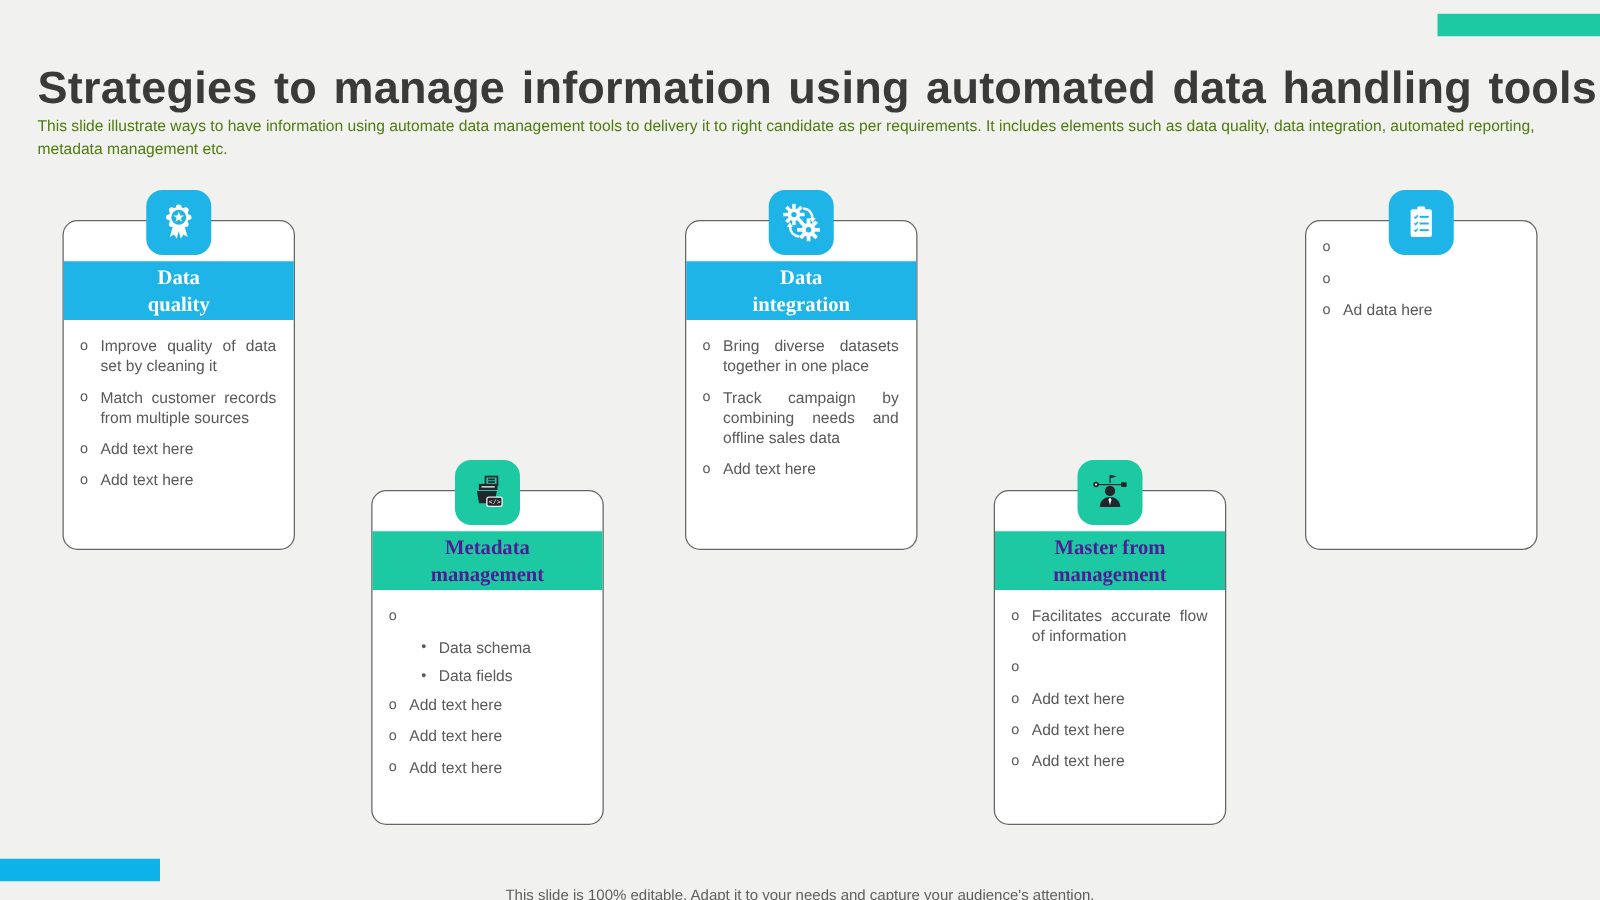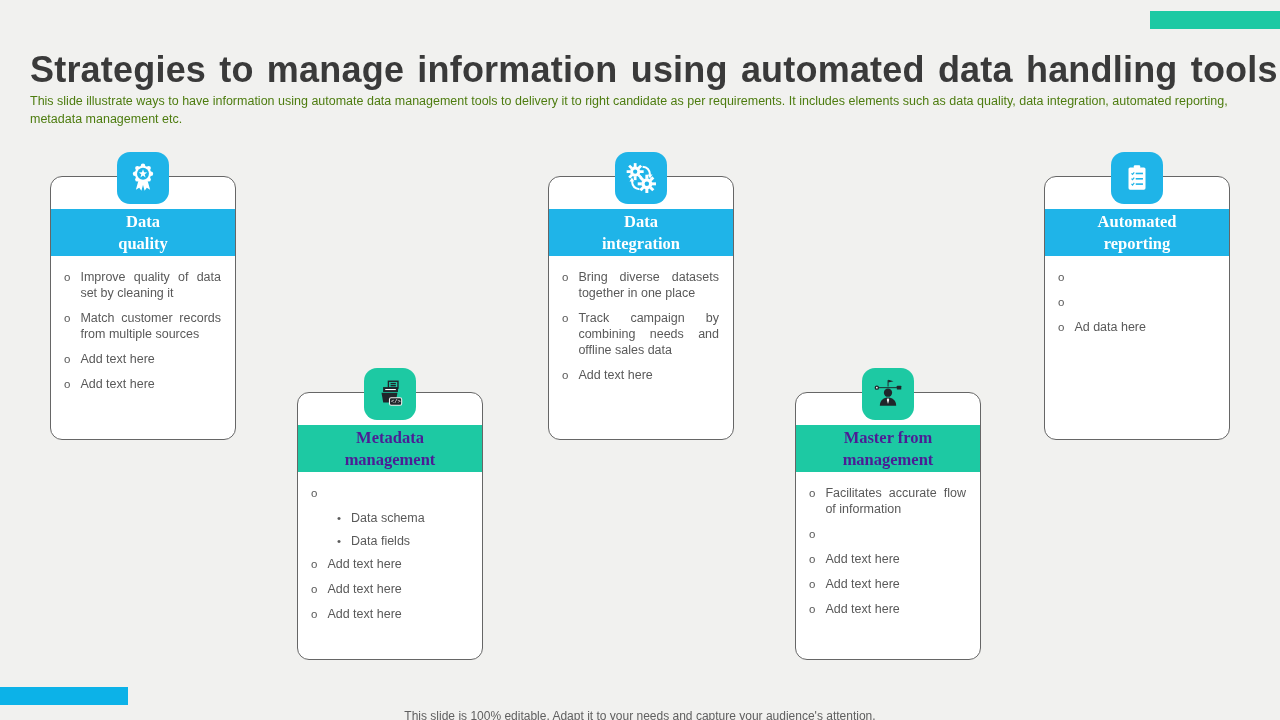--- a/index.html
+++ b/index.html
@@ -217,24 +217,20 @@
         <polyline points="10.8,16.6 11.8,17.6 13.4,15.6"></polyline>
         <polyline points="10.8,21.6 11.8,22.6 13.4,20.6"></polyline>
       </g>
       <g fill="var(--cyan)">
         <rect x="14.8" y="11" width="6.8" height="1.5"></rect>
         <rect x="14.8" y="16" width="6.8" height="1.5"></rect>
         <rect x="14.8" y="21" width="6.8" height="1.5"></rect>
       </g>
     </svg>
   </div>
-  <div class="card-header">
-    <span>Automated</span>
-    <span>reporting</span>
-  </div>
   <ul>
       <li>
         <span class="marker">o</span>
       </li>
       <li>
         <span class="marker">o</span>
       </li>
       <li>
         <span class="marker">o</span>
         <span class="btext">Ad data here</span>

